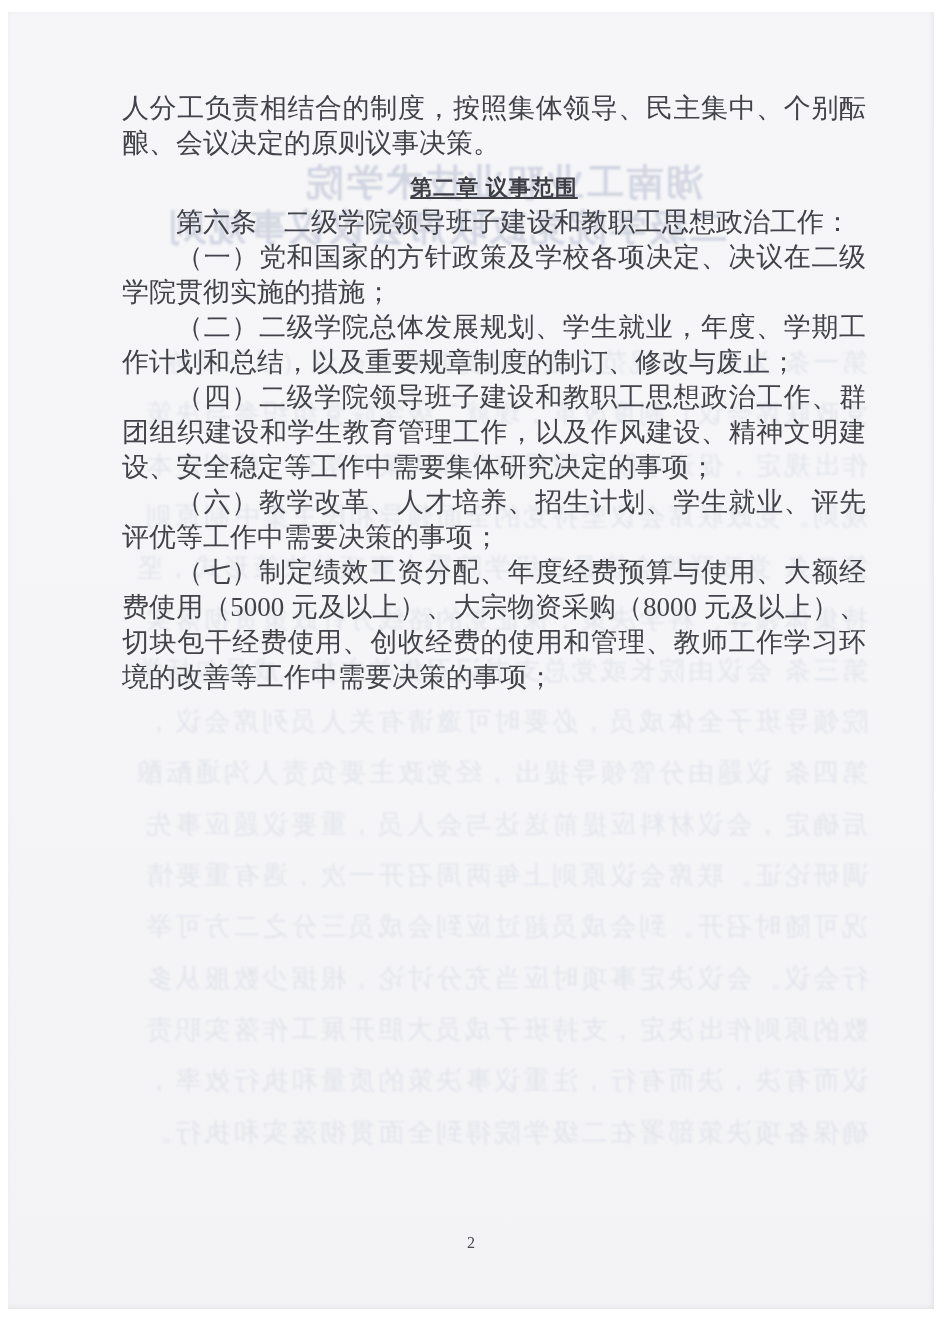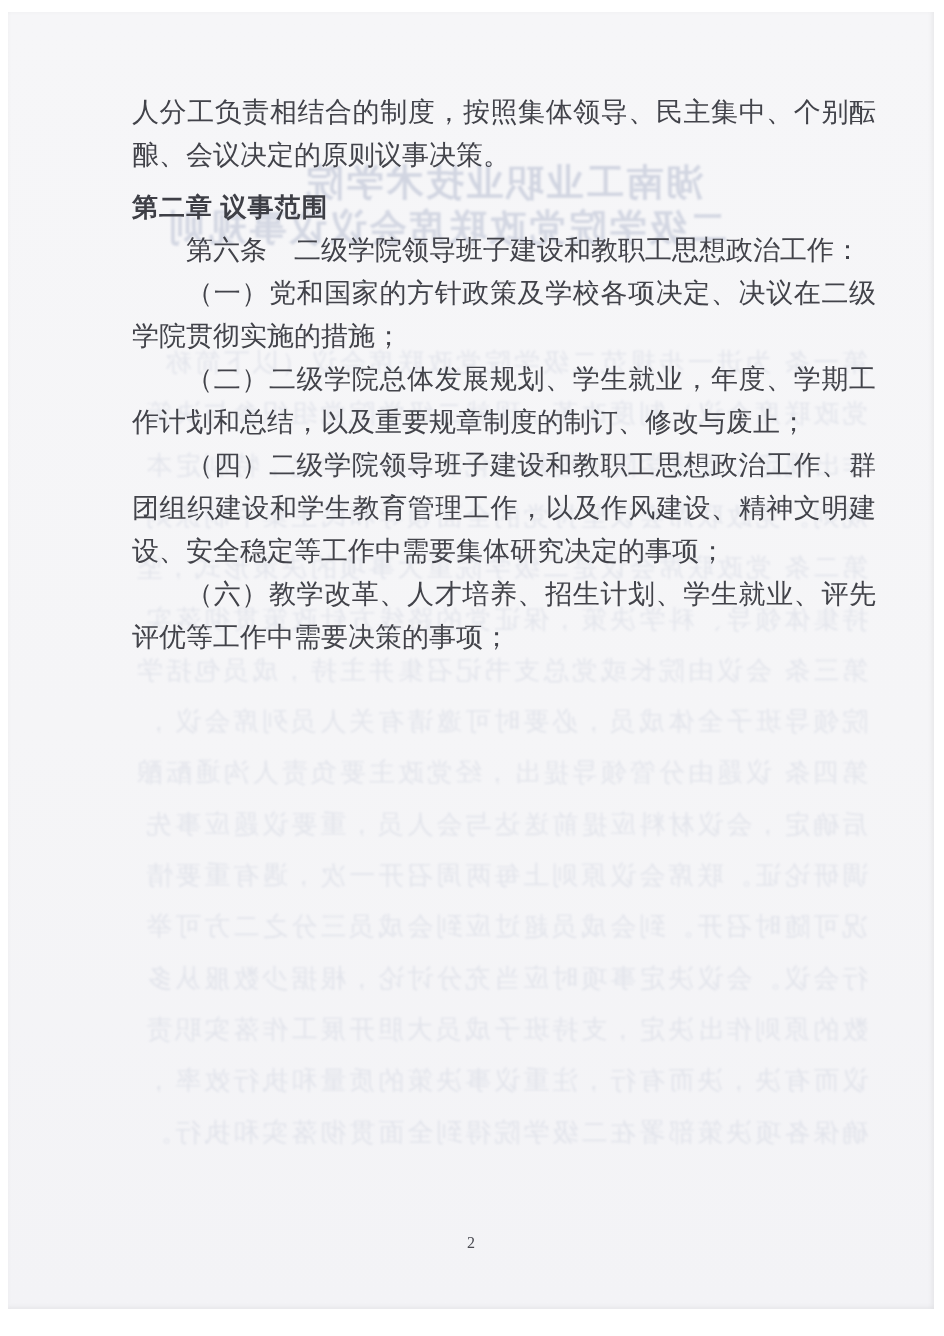--- a/index.html
+++ b/index.html
@@ -23,29 +23,29 @@
   .bleed-t2{top:191px;left:158px;font-size:37px;letter-spacing:3px;opacity:.36;}
   .bleed-body{position:absolute;left:0;top:0;width:100%;height:100%;}
   .bleed-line{
     position:absolute;left:100px;width:760px;
     transform:scaleX(-1);
     font-size:26px;letter-spacing:3px;color:#8e99b6;opacity:.17;
     filter:blur(1.2px);white-space:nowrap;overflow:hidden;
   }
   
   .textcol{
-    position:absolute;left:124px;top:79px;width:744px;
-    color:#42434a;font-size:27px;line-height:43px;
+    position:absolute;left:114px;top:79px;width:744px;
+    color:#42434a;font-size:27px;line-height:35px;
     text-align:justify;
   }
   .textcol p{margin:0;text-indent:2em;word-break:break-all;}
   .textcol p.cont{text-indent:0;}
   .chapter{
-    margin:9px 0 0 0;text-indent:0;text-align:left;
-    font-size:26px;font-weight:600;letter-spacing:1px;color:#3e3f46;
+    margin:9px 0 0 0;text-indent:0;text-align:center;
+    font-size:22px;font-weight:600;letter-spacing:1px;color:#3e3f46;text-decoration:underline;
   }
   .pagenum{
     position:absolute;left:0;top:1222px;width:926px;text-align:center;
     font-size:16px;color:#4a4b52;font-family:"Liberation Serif",serif;
   }
 </style>
 </head>
 <body>
 
 <div class="paper">
@@ -72,16 +72,17 @@
     </div>
 
   <div class="textcol">
     <p class="cont">人分工负责相结合的制度，按照集体领导、民主集中、个别酝酿、会议决定的原则议事决策。</p>
     <h2 class="chapter">第二章 议事范围</h2>
     <p>第六条　二级学院领导班子建设和教职工思想政治工作：</p>
     <p>（一）党和国家的方针政策及学校各项决定、决议在二级学院贯彻实施的措施；</p>
     <p>（二）二级学院总体发展规划、学生就业，年度、学期工作计划和总结，以及重要规章制度的制订、修改与废止；</p>
     <p>（四）二级学院领导班子建设和教职工思想政治工作、群团组织建设和学生教育管理工作，以及作风建设、精神文明建设、安全稳定等工作中需要集体研究决定的事项；</p>
     <p>（六）教学改革、人才培养、招生计划、学生就业、评先评优等工作中需要决策的事项；</p>
+    <p>（七）制定绩效工资分配、年度经费预算与使用、大额经费使用（5000 元及以上）、大宗物资采购（8000 元及以上）、切块包干经费使用、创收经费的使用和管理、教师工作学习环境的改善等工作中需要决策的事项；</p>
   </div>
 
   <div class="pagenum">2</div>
 </div>
 
 </body></html>

